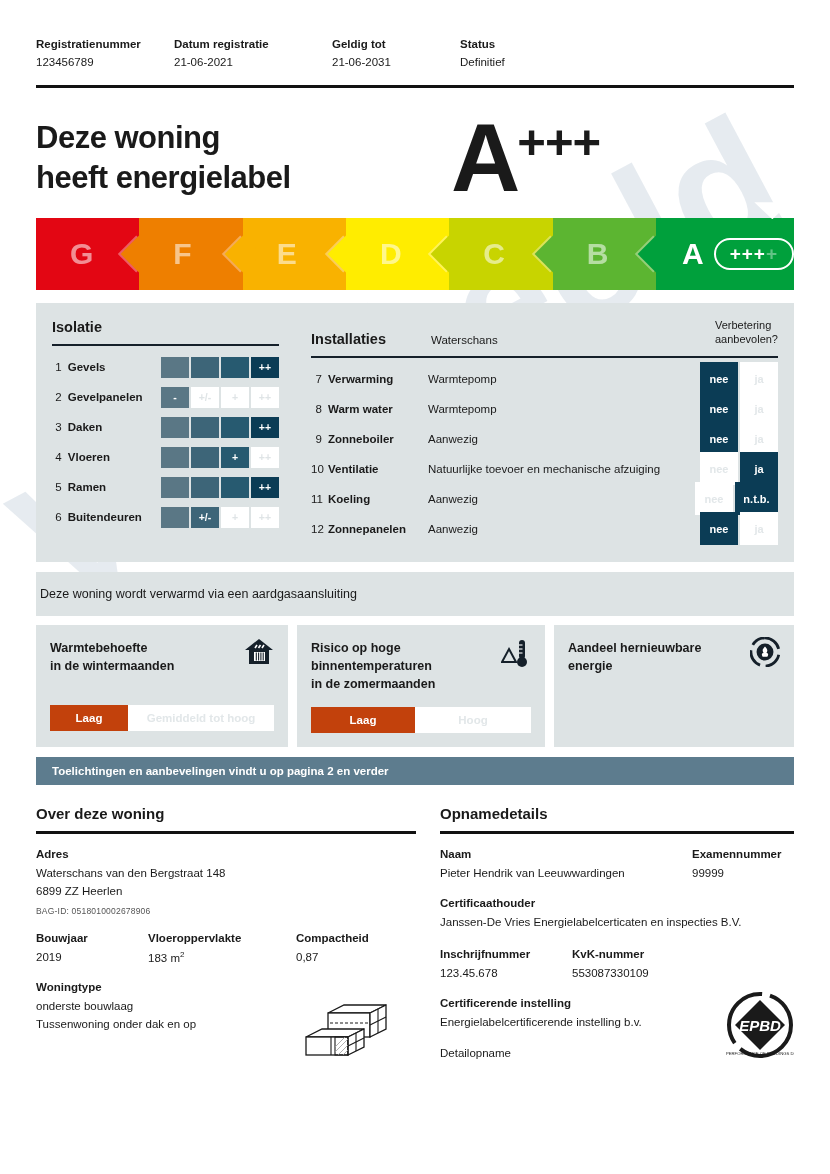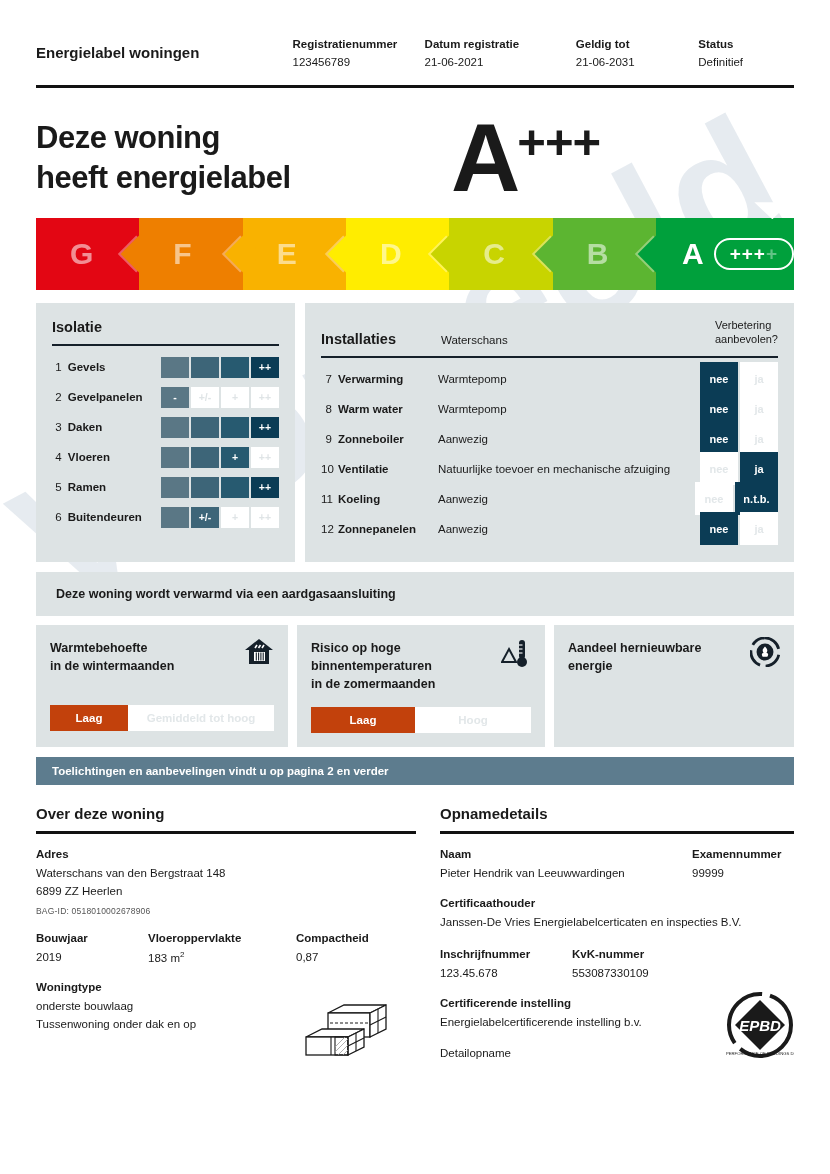--- a/index.html
+++ b/index.html
@@ -95,21 +95,21 @@
   }
   .plus-pill .faded { color: rgba(255,255,255,0.38); }
   .scale-notch {
     position: absolute; top: 0; width: 36px; height: 17px;
     background: #ffffff;
     clip-path: polygon(0 0, 100% 0, 50% 100%);
     z-index: 6;
   }
 
   
-  .panels { display: flex; gap: 10px; padding: 13px 36px 0 36px; }
+  .panels { display: flex; padding: 13px 36px 0 36px; }
   .panel { background: #dde3e4; padding: 16px 16px 18px 16px; }
   .panel-iso { width: 259px; }
   .panel-ins { flex: 1; }
   .panel-head { display: flex; align-items: flex-end; }
   .panel-title { font-size: 14.5px; font-weight: bold; }
   .panel-sub { font-size: 11.5px; margin-left: 45px; padding-bottom: 1px; }
   .panel-sub2 {
     font-size: 11px; line-height: 1.25; margin-left: auto;
     text-align: left; padding-bottom: 0px;
   }
@@ -143,21 +143,21 @@
     display: flex; align-items: center; justify-content: center;
     font-size: 11px; font-weight: bold;
     background: #ffffff; color: #e2e7e9;
   }
   .yn .opt.on { background: #0b3c55; color: #ffffff; }
   .yn .opt.wide { width: 43px; }
 
   
   .gasband {
     margin: 10px 36px 0 36px; background: #dde3e4;
-    padding: 15px 20px; font-size: 12.5px; font-weight: bold;
+    padding: 15px 4px; font-size: 12.5px; font-weight: normal;
   }
 
   
   .metrics { display: flex; gap: 9px; padding: 9px 36px 0 36px; }
   .metric { background: #dde3e4; padding: 14px 14px 14px 14px; position: relative; }
   .m1 { width: 252px; }
   .m2 { width: 248px; }
   .m3 { flex: 1; }
   .metric-title { font-size: 12.5px; font-weight: bold; line-height: 1.45; padding-right: 34px; min-height: 52px; }
   .metric .icon { position: absolute; right: 14px; top: 12px; }
@@ -208,21 +208,20 @@
 <body>
 
 <div id="watermark">
   <span>Voorbeeld</span>
 </div>
 
 <div id="page">
 
   <div class="header">
     <div class="header-row">
-      <div class="header-title">Energielabel woningen</div>
 
       <div class="hcol hc1">
         <div class="hlabel">Registratienummer</div>
         <div class="hval">123456789</div>
       </div>
       <div class="hcol hc2">
         <div class="hlabel">Datum registratie</div>
         <div class="hval">21-06-2021</div>
       </div>
       <div class="hcol hc3">

